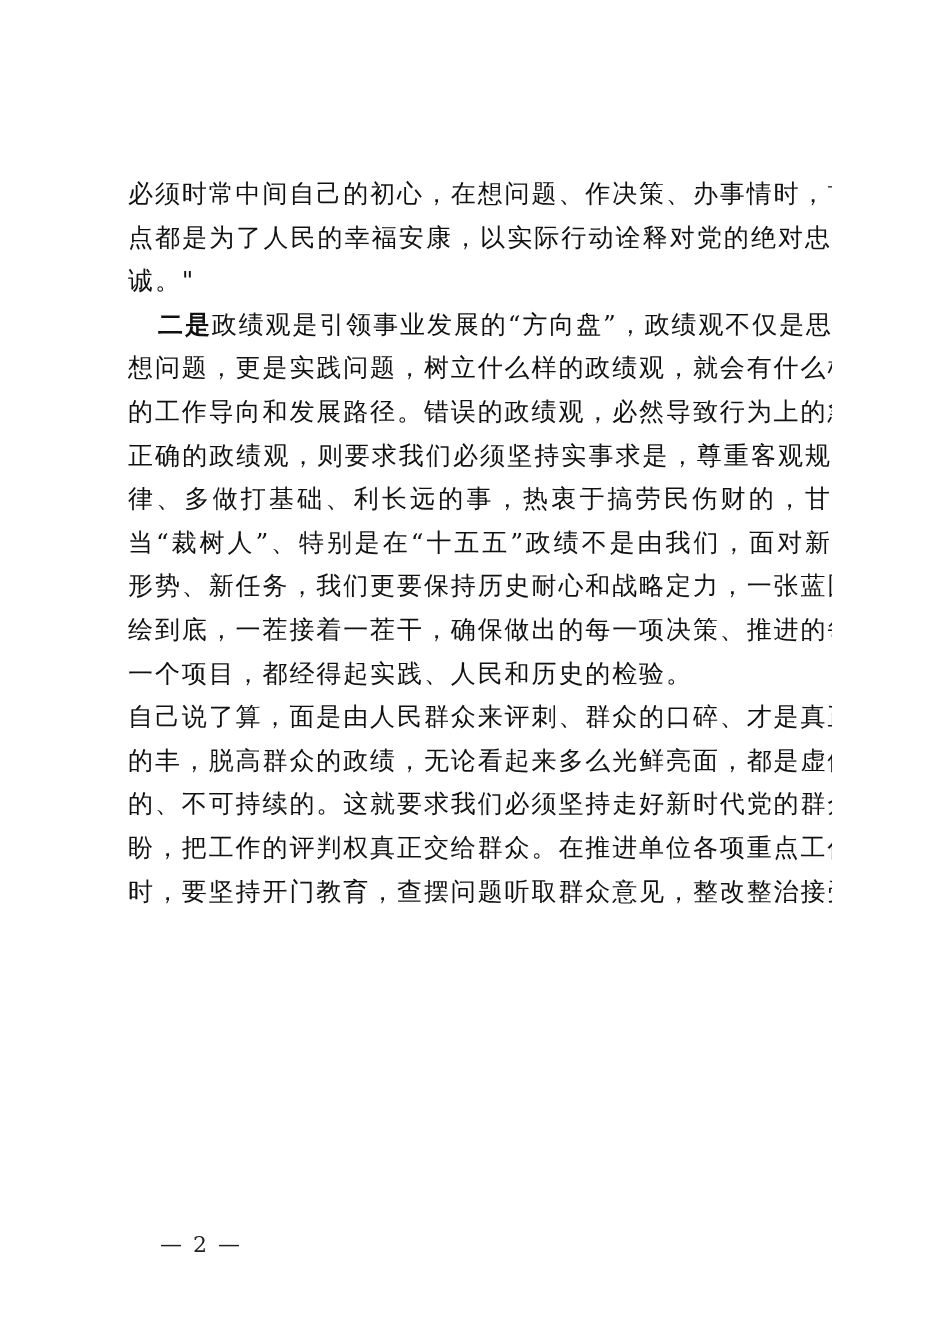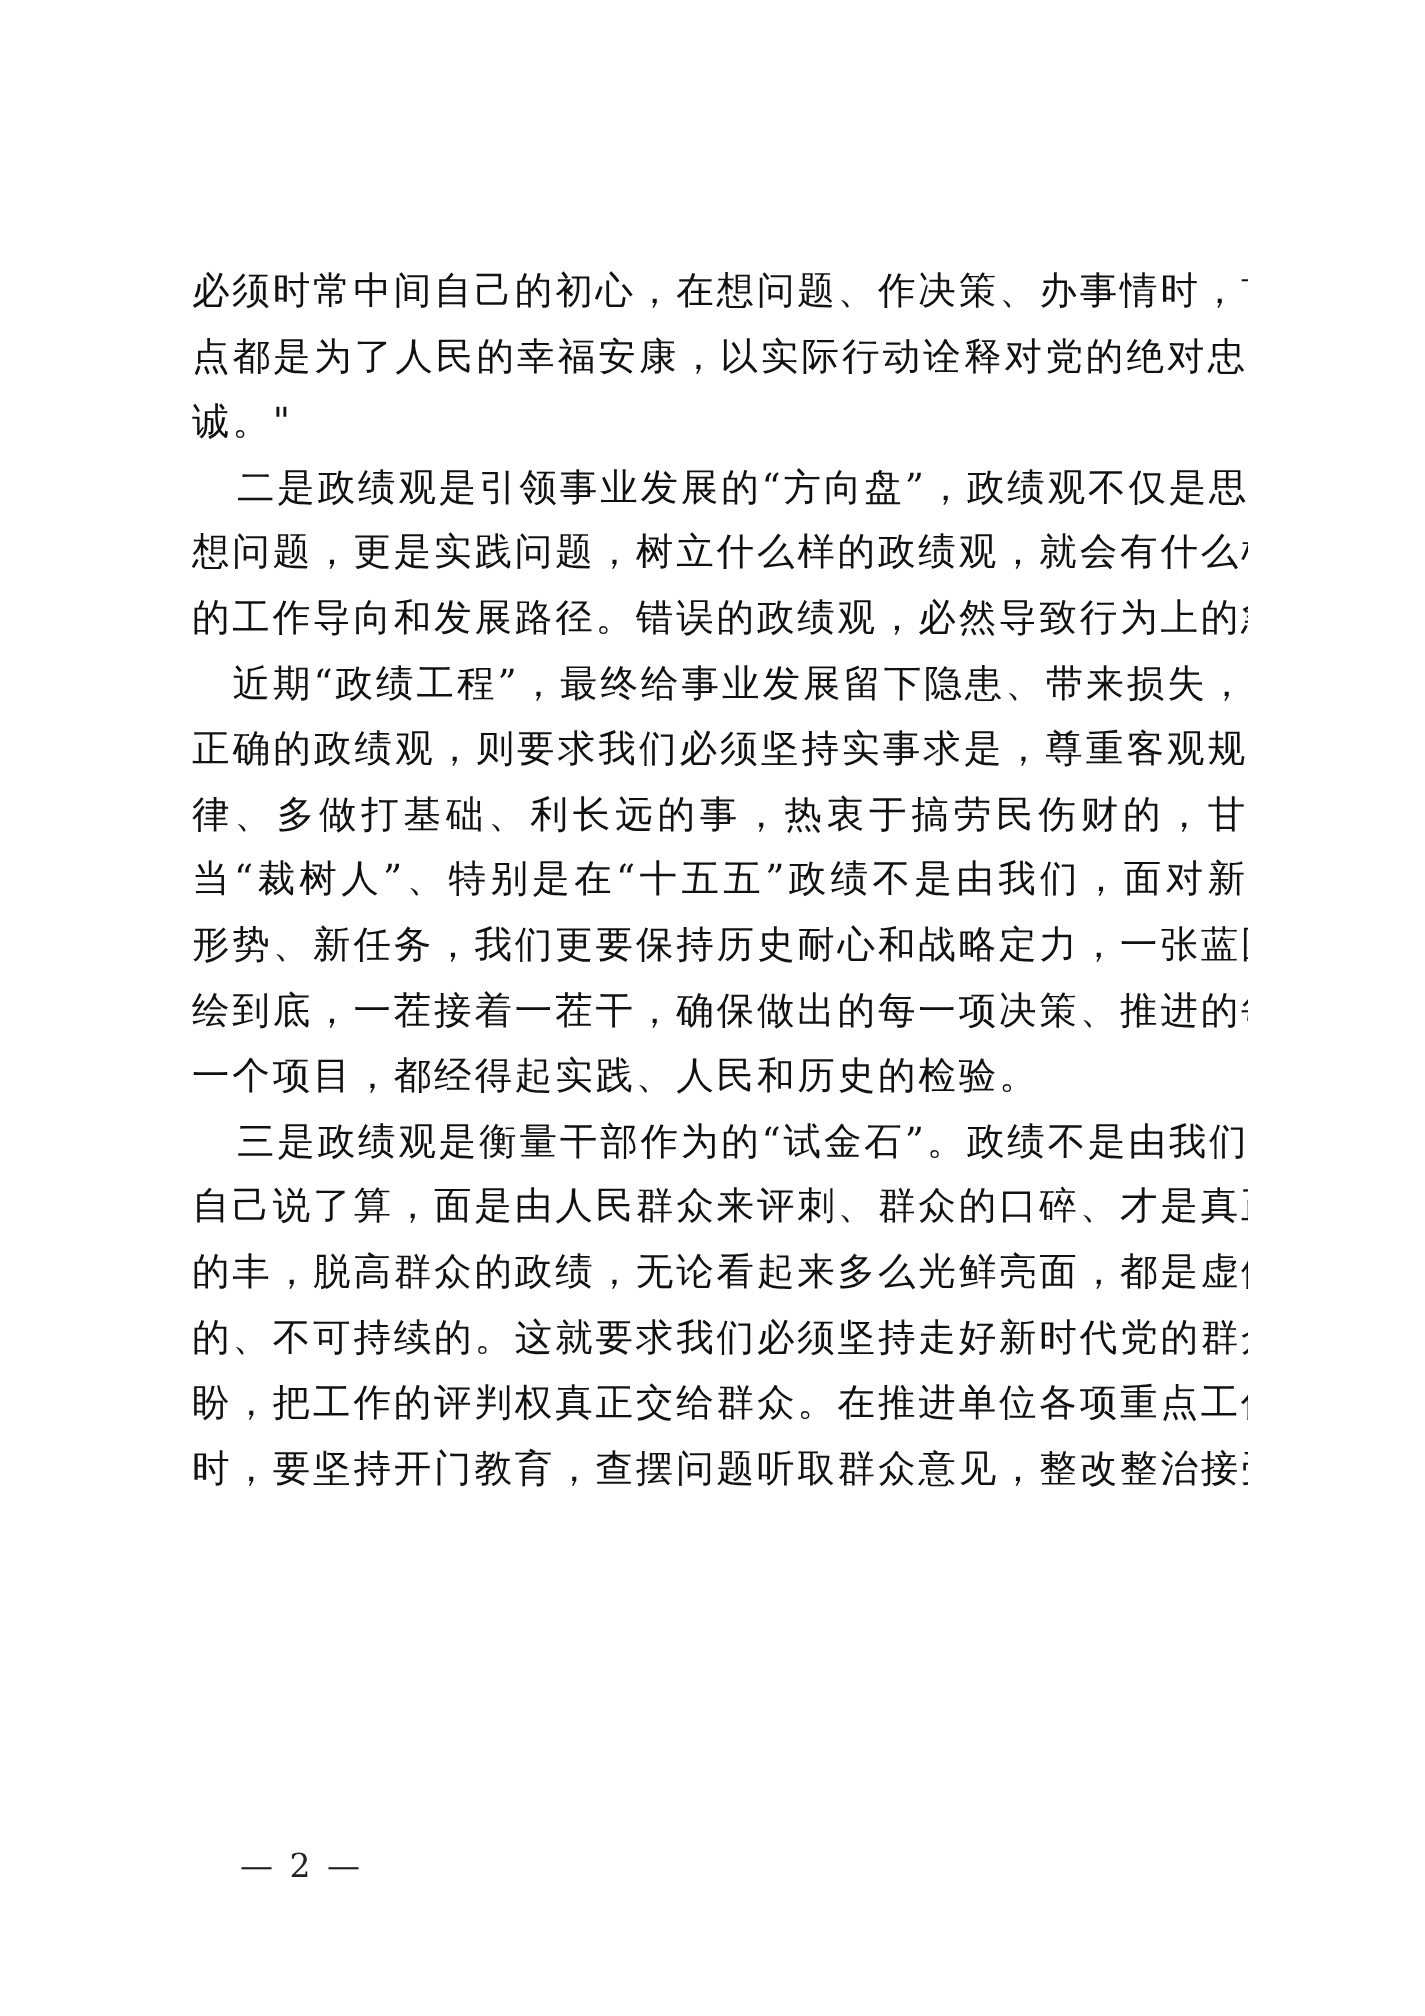--- a/index.html
+++ b/index.html
@@ -29,21 +29,21 @@
       letter-spacing: 1.9px;
       text-align: justify;
       text-align-last: justify;
       width: 704px;
       overflow: hidden;
     }
     .line.last {
       text-align-last: left;
     }
     .bold {
-      font-weight: normal;
+      font-weight: bold;
     }
     .footer {
       position: absolute;
       left: 160px;
       top: 1232px;
       font-size: 22px;
       font-family: "DejaVu Serif", "Liberation Serif", serif;
       color: #222;
       letter-spacing: 2px;
     }
@@ -59,31 +59,29 @@
     <div class="line last">诚。"</div>
   </div>
 
   <div>
     <div class="line"><span style="display:inline-block;width:30px;"></span><span class="bold">二是</span><span>政绩观是引领事业发展的“方向盘”，政绩观不仅是思</span></div>
     <div class="line">想问题，更是实践问题，树立什么样的政绩观，就会有什么样</div>
     <div class="line">的工作导向和发展路径。错误的政绩观，必然导致行为上的急</div>
   </div>
 
   <div>
-    <div class="line">　近期“政绩工程”，最终给事业发展留下隐患、带来损失，</div>
     <div class="line">正确的政绩观，则要求我们必须坚持实事求是，尊重客观规</div>
     <div class="line">律、多做打基础、利长远的事，热衷于搞劳民伤财的，甘</div>
     <div class="line">当“裁树人”、特别是在“十五五”政绩不是由我们，面对新</div>
     <div class="line">形势、新任务，我们更要保持历史耐心和战略定力，一张蓝图</div>
     <div class="line">绘到底，一茬接着一茬干，确保做出的每一项决策、推进的每</div>
     <div class="line last">一个项目，都经得起实践、人民和历史的检验。</div>
   </div>
 
   <div>
-    <div class="line"><span style="display:inline-block;width:30px;"></span><span class="bold">三是</span><span>政绩观是衡量干部作为的“试金石”。政绩不是由我们</span></div>
     <div class="line">自己说了算，面是由人民群众来评刺、群众的口碎、才是真正</div>
     <div class="line">的丰，脱高群众的政绩，无论看起来多么光鲜亮面，都是虚假</div>
     <div class="line">的、不可持续的。这就要求我们必须坚持走好新时代党的群众</div>
     <div class="line">盼，把工作的评判权真正交给群众。在推进单位各项重点工作</div>
     <div class="line">时，要坚持开门教育，查摆问题听取群众意见，整改整治接受</div>
   </div>
 
 </div>
 
 <div class="footer">— 2 —</div>

